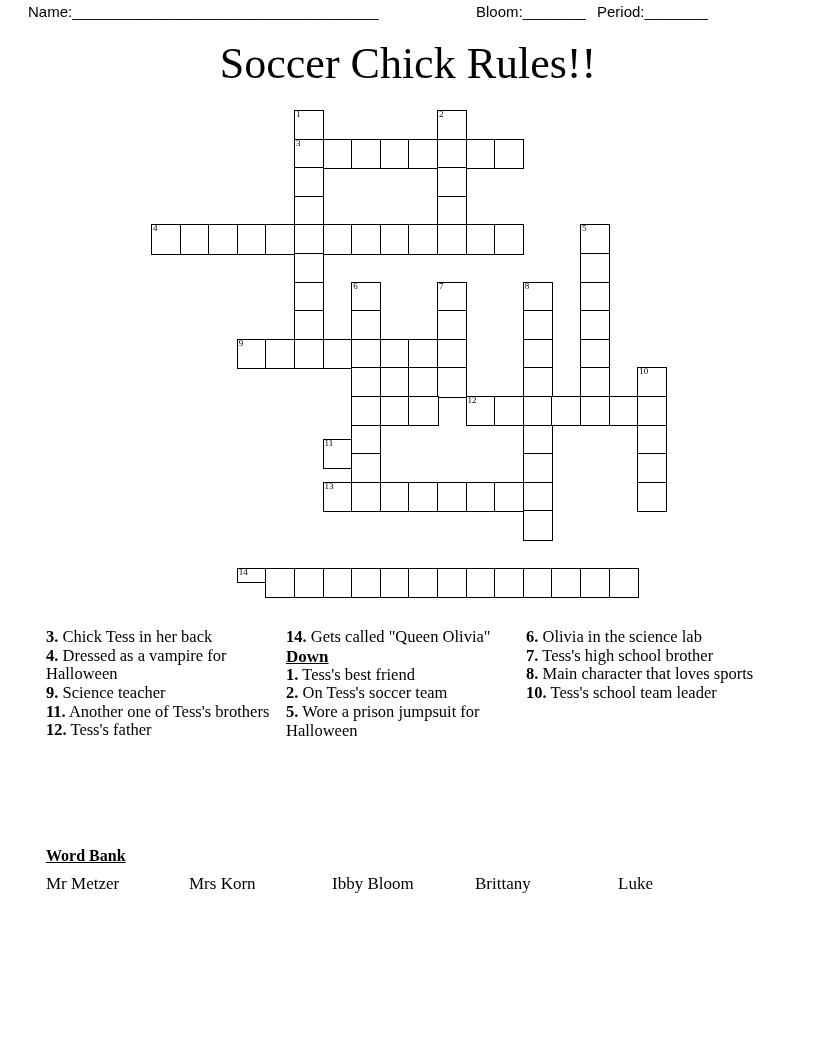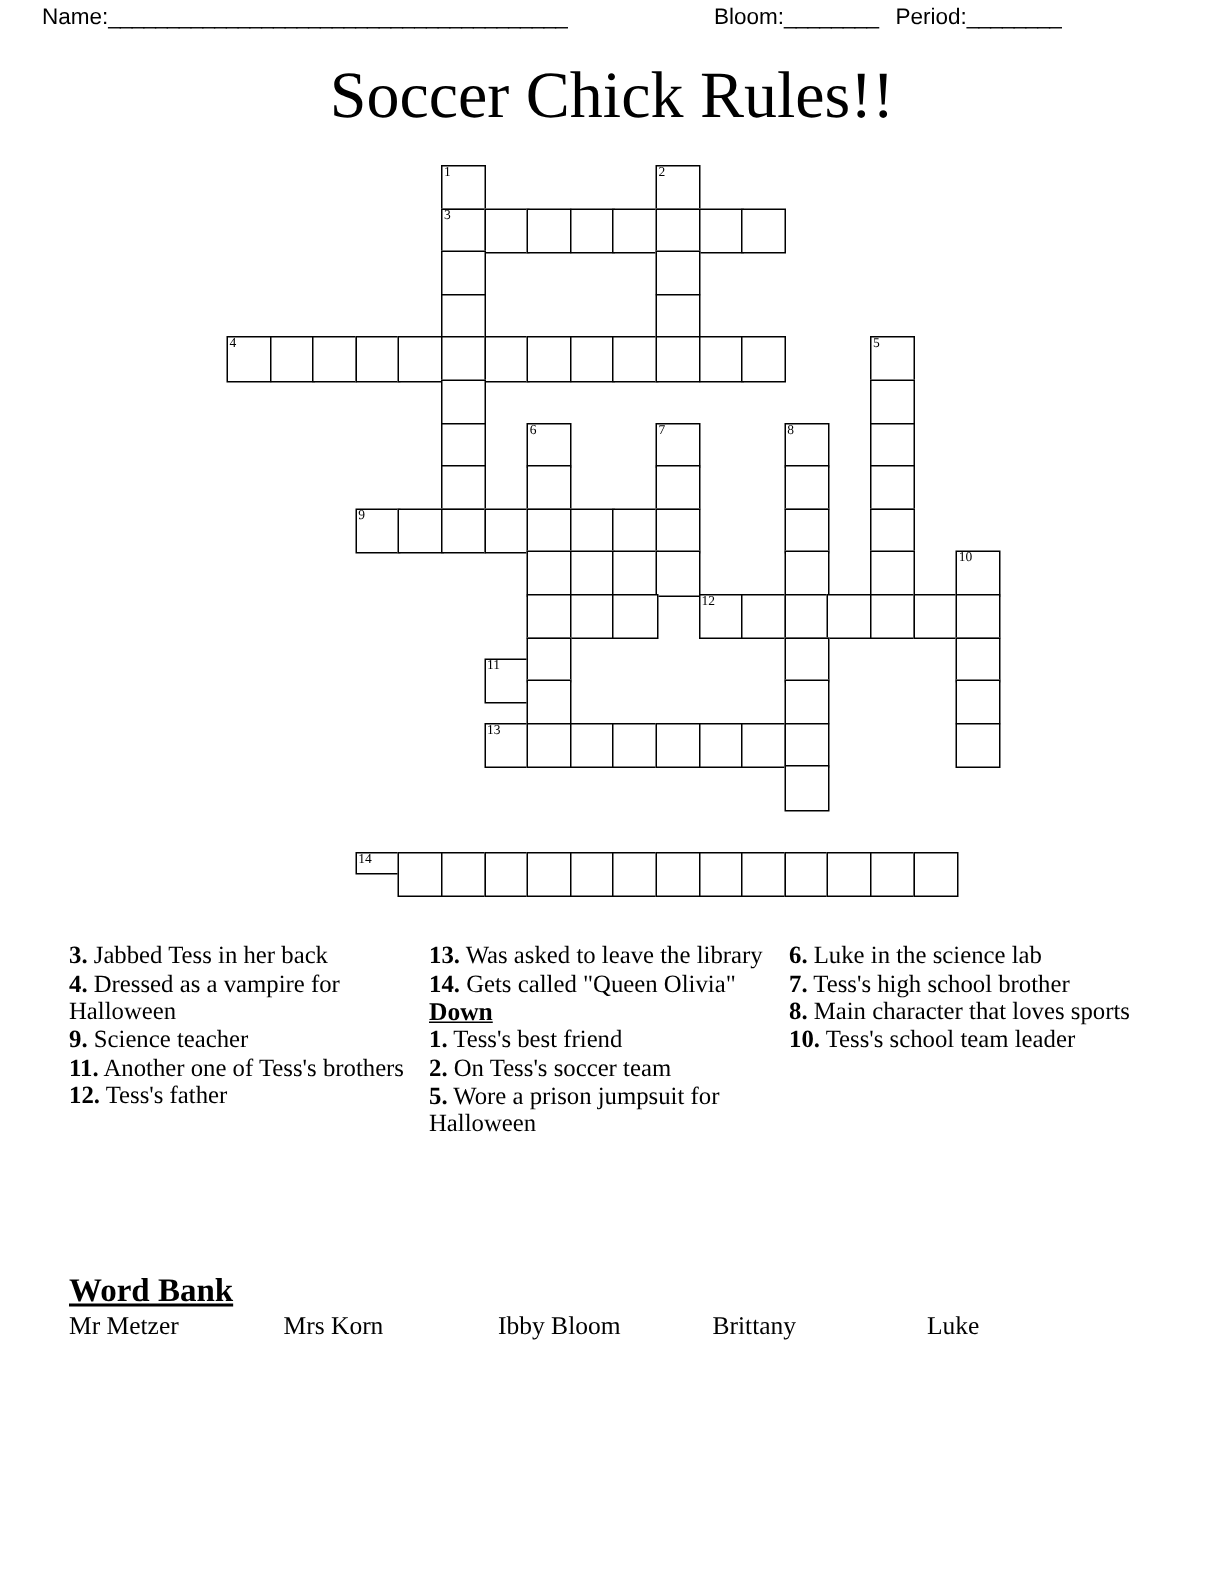--- a/index.html
+++ b/index.html
@@ -96,21 +96,21 @@
   .clue { display: block; }
   .clue b { font-weight: bold; }
 
   
   .wordbank-head {
     position: absolute;
     top: 847px;
     left: 46px;
     font-weight: bold;
     text-decoration: underline;
-    font-size: 22px;
+    font-size: 16px;
   }
   .wordbank {
     position: absolute;
     top: 874px;
     left: 46px;
     width: 740px;
     font-size: 17px;
   }
   .wb-row { display: flex; height: 29px; align-items: flex-start; }
   .wb-cell { width: 143px; flex: none; }
@@ -251,36 +251,35 @@
     <div class="cell" style="left: 465.6px; top: 567.6px; width: 30.2px; height: 30.2px;"></div>
     <div class="cell" style="left: 494.2px; top: 567.6px; width: 30.2px; height: 30.2px;"></div>
     <div class="cell" style="left: 522.8px; top: 567.6px; width: 30.2px; height: 30.2px;"></div>
     <div class="cell" style="left: 551.4px; top: 567.6px; width: 30.2px; height: 30.2px;"></div>
     <div class="cell" style="left: 580px; top: 567.6px; width: 30.2px; height: 30.2px;"></div>
     <div class="cell" style="left: 608.6px; top: 567.6px; width: 30.2px; height: 30.2px;"></div>
   </div>
 
 <div class="clues">
   <div class="clue-col c1" id="clue-col-1">
-      <span class="clue"><b>3.</b><span> Jabbed Tess in her back</span></span>
+      <span class="clue"><b>3.</b><span> Chick Tess in her back</span></span>
       <span class="clue"><b>4.</b><span> Dressed as a vampire for Halloween</span></span>
       <span class="clue"><b>9.</b><span> Science teacher</span></span>
       <span class="clue"><b>11.</b><span> Another one of Tess's brothers</span></span>
       <span class="clue"><b>12.</b><span> Tess's father</span></span>
     </div>
   <div class="clue-col c2" id="clue-col-2">
-      <span class="clue"><b>13.</b><span> Was asked to leave the library</span></span>
       <span class="clue"><b>14.</b><span> Gets called "Queen Olivia"</span></span>
       <span class="section-head">Down</span>
       <span class="clue"><b>1.</b><span> Tess's best friend</span></span>
       <span class="clue"><b>2.</b><span> On Tess's soccer team</span></span>
       <span class="clue"><b>5.</b><span> Wore a prison jumpsuit for Halloween</span></span>
     </div>
   <div class="clue-col c3" id="clue-col-3">
-      <span class="clue"><b>6.</b><span> Luke in the science lab</span></span>
+      <span class="clue"><b>6.</b><span> Olivia in the science lab</span></span>
       <span class="clue"><b>7.</b><span> Tess's high school brother</span></span>
       <span class="clue"><b>8.</b><span> Main character that loves sports</span></span>
       <span class="clue"><b>10.</b><span> Tess's school team leader</span></span>
     </div>
 </div>
 
 <div class="wordbank-head">Word Bank</div>
 <div class="wordbank" id="wordbank">
     <div class="wb-row">
       <div class="wb-cell">Mr Metzer</div>

